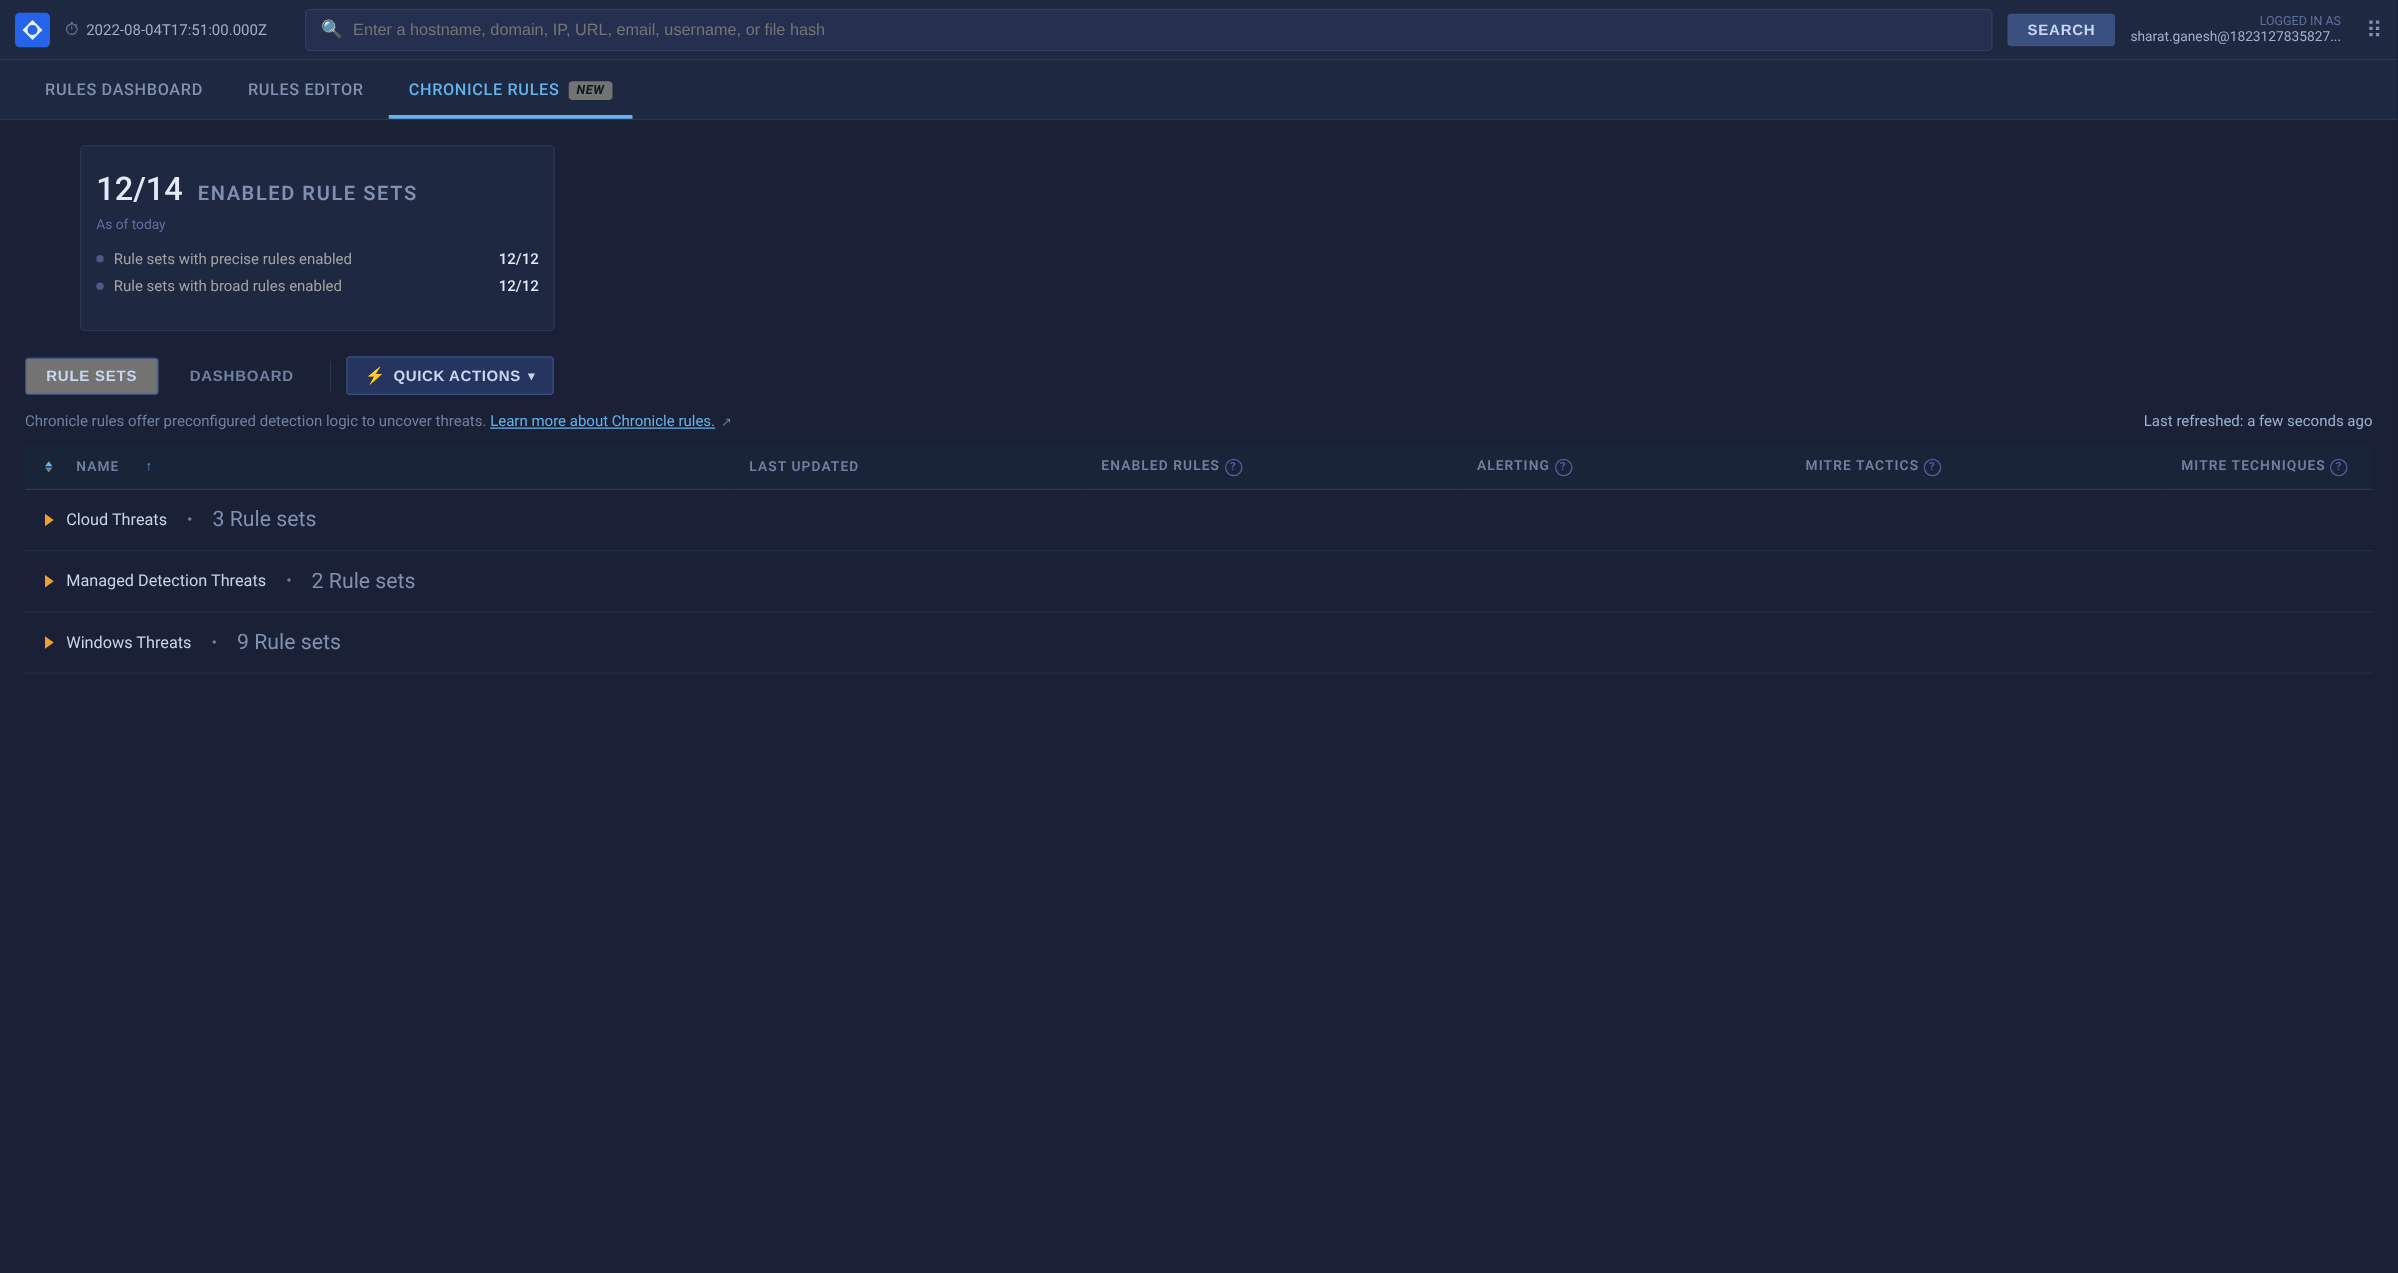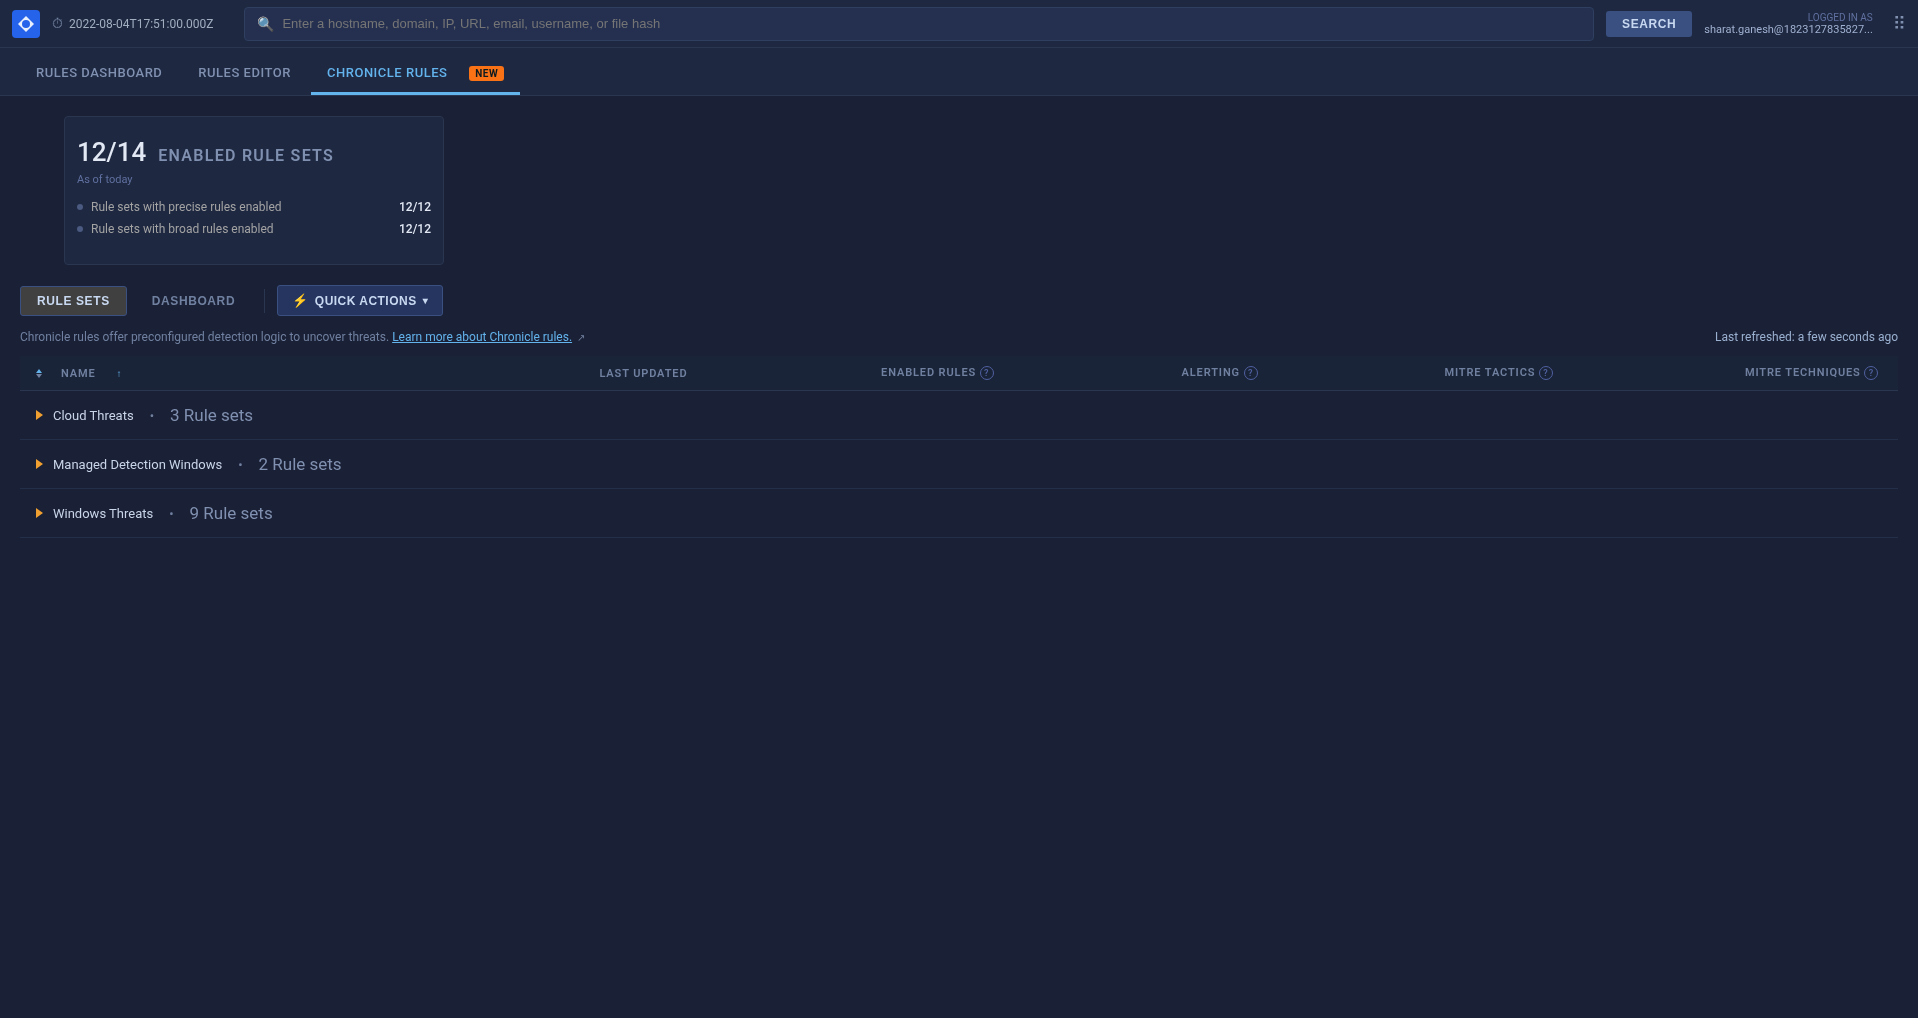--- a/index.html
+++ b/index.html
@@ -112,28 +112,29 @@
       letter-spacing: 0.04em;
       border-bottom: 3px solid transparent;
       text-transform: uppercase;
       font-weight: 500;
     }
     .nav-tab.active {
       color: #63b3ed;
       border-bottom: 3px solid #63b3ed;
     }
     .new-badge {
-      background-color: #f97316;
+      background-color: #737373;
       color: #0a1a20;
       font-size: 10px;
       font-weight: 700;
       padding: 2px 6px;
       border-radius: 3px;
-      margin-left: 18px;
+      margin-left: 4px;
       vertical-align: middle;
+      font-style: italic;
     }
 
     
     .main-content {
       padding: 20px 20px 0 20px;
     }
 
     
     .summary-card {
       background-color: #1e2840;
@@ -202,21 +203,21 @@
       padding: 7px 16px;
       font-size: 12px;
       font-weight: 600;
       letter-spacing: 0.05em;
       border-radius: 3px;
       cursor: pointer;
       border: 1px solid #3a4a6a;
       text-transform: uppercase;
     }
     .tab-btn.active {
-      background-color: #404040;
+      background-color: #737373;
       color: #c8d8f0;
       border-color: #3a5080;
     }
     .tab-btn.inactive {
       background-color: transparent;
       color: #7080a0;
       border-color: transparent;
     }
     .divider-v {
       width: 1px;
@@ -486,21 +487,21 @@
         <td class="td"></td>
         <td class="td"></td>
         <td class="td"></td>
         <td class="td"></td>
         <td class="td"></td>
       </tr>
       <tr class="table-row">
         <td class="td">
           <div class="row-expand">
             <div class="chevron-right"></div>
-            <span class="row-name">Managed Detection Windows</span>
+            <span class="row-name">Managed Detection Threats</span>
             <span class="row-dot">•</span>
             <span class="row-count">2 Rule sets</span>
           </div>
         </td>
         <td class="td"></td>
         <td class="td"></td>
         <td class="td"></td>
         <td class="td"></td>
         <td class="td"></td>
       </tr>

